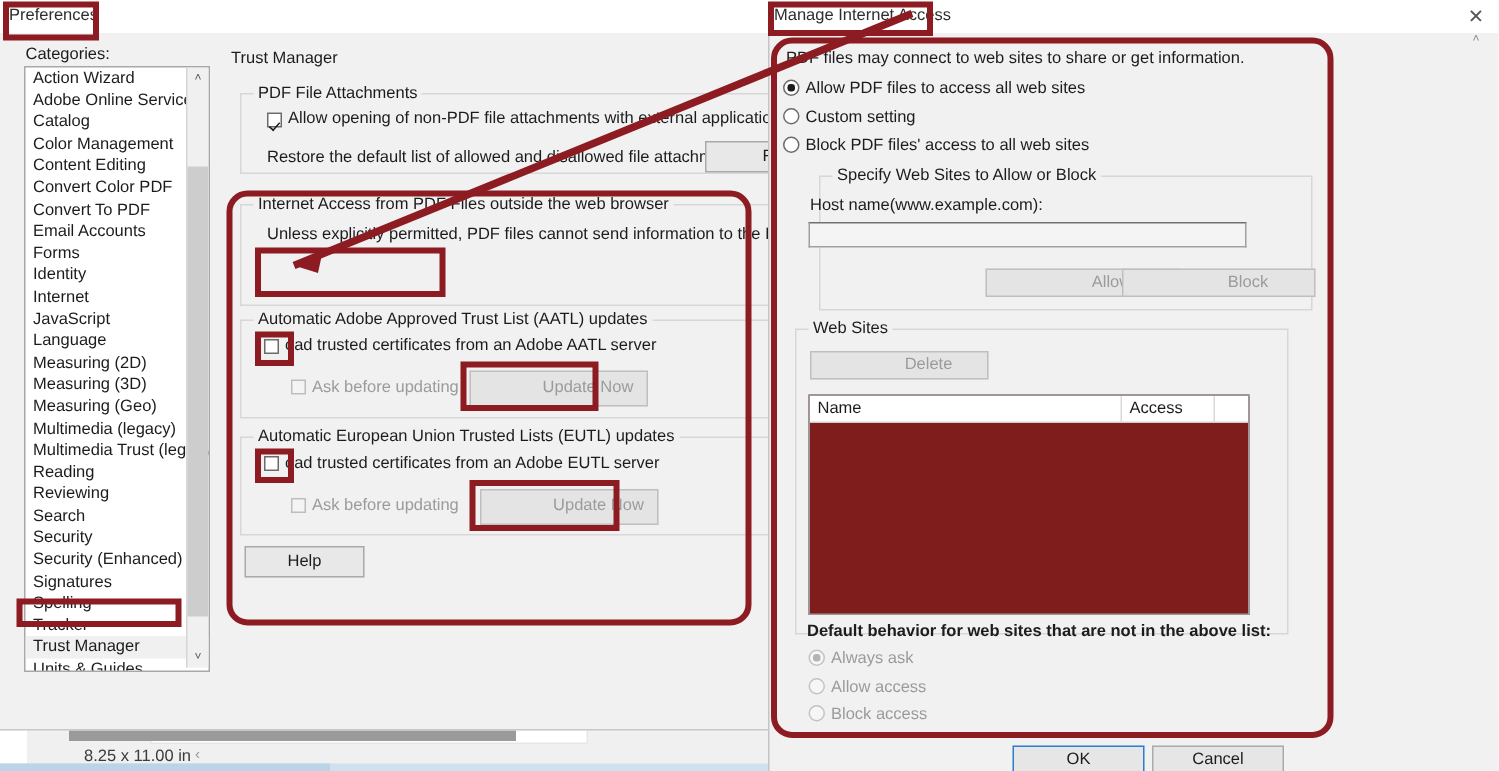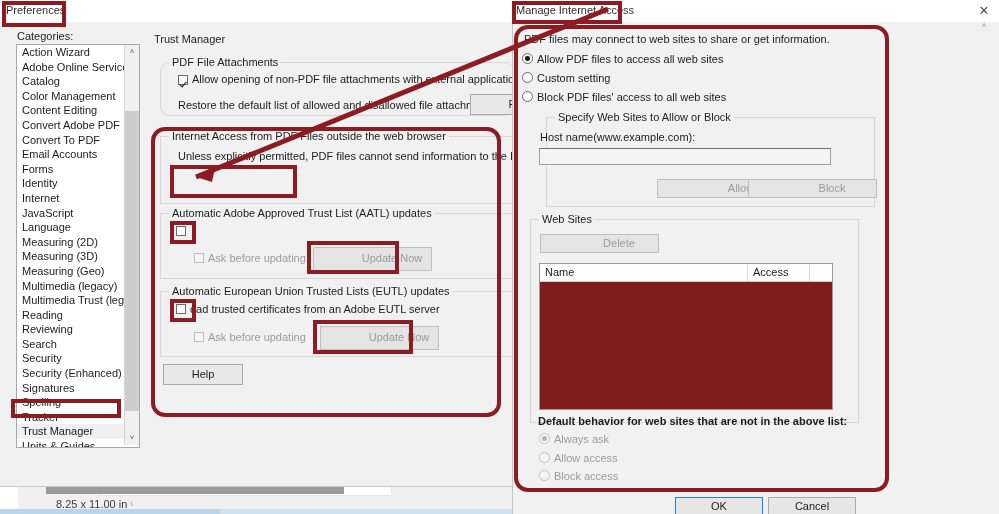--- a/index.html
+++ b/index.html
@@ -129,21 +129,21 @@
 
   <div id="cat-label" class="abs">Categories:</div>
 
   <div id="cat-listbox" class="abs">
     <div id="cat-items">
         <div class="cat-item">Action Wizard</div>
         <div class="cat-item">Adobe Online Services</div>
         <div class="cat-item">Catalog</div>
         <div class="cat-item">Color Management</div>
         <div class="cat-item">Content Editing</div>
-        <div class="cat-item">Convert Adobe PDF</div>
+        <div class="cat-item">Convert Color PDF</div>
         <div class="cat-item">Convert To PDF</div>
         <div class="cat-item">Email Accounts</div>
         <div class="cat-item">Forms</div>
         <div class="cat-item">Identity</div>
         <div class="cat-item">Internet</div>
         <div class="cat-item">JavaScript</div>
         <div class="cat-item">Language</div>
         <div class="cat-item">Measuring (2D)</div>
         <div class="cat-item">Measuring (3D)</div>
         <div class="cat-item">Measuring (Geo)</div>
@@ -162,37 +162,38 @@
       </div>
     <div id="cat-scroll">
       <div class="arrow up">˄</div>
       <div id="cat-thumb"></div>
       <div class="arrow down">˅</div>
     </div>
   </div>
 
   <div id="tm-title" class="abs">Trust Manager</div>
 
-  <div class="group" style="left:160px;top:62px;width:352px;height:52px;border-radius:10px;">
+  <div class="group" style="left:160px;top:62px;width:352px;height:52px;">
     <span class="group-title">PDF File Attachments</span>
   </div>
   <div class="cb checked" style="left:178px;top:75px;"></div>
   <div class="cbl" style="left:192px;top:73px;">Allow opening of non-PDF file attachments with external applications</div>
   <div class="txt" style="left:178px;top:99px;">Restore the default list of allowed and disallowed file attachment types:</div>
   <div class="btn" style="left:470px;top:94px;width:60px;height:19px;line-height:18px;text-align:right;padding-right:6px;">Rest</div>
 
   <div class="group" style="left:160px;top:136px;width:352px;height:66px;">
     <span class="group-title">Internet Access from PDF Files outside the web browser</span>
   </div>
   <div class="txt" style="left:178px;top:150px;">Unless explicitly permitted, PDF files cannot send information to the Internet.</div>
 
   <div class="group" style="left:160px;top:213px;width:352px;height:64px;">
     <span class="group-title">Automatic Adobe Approved Trust List (AATL) updates</span>
   </div>
   <div class="cb" style="left:176px;top:226px;"></div>
+  <div class="cbl" style="left:190px;top:224px;">oad trusted certificates from an Adobe AATL server</div>
   <div class="cb disabled" style="left:194px;top:253px;"></div>
   <div class="cbl disabled" style="left:208px;top:252px;">Ask before updating</div>
   <div class="btn disabled" style="left:313px;top:247px;width:78px;height:22px;line-height:21px;">Update Now</div>
 
   <div class="group" style="left:160px;top:291px;width:352px;height:64px;">
     <span class="group-title">Automatic European Union Trusted Lists (EUTL) updates</span>
   </div>
   <div class="cb" style="left:176px;top:304px;"></div>
   <div class="cbl" style="left:190px;top:303px;">oad trusted certificates from an Adobe EUTL server</div>
   <div class="cb disabled" style="left:194px;top:332px;"></div>

